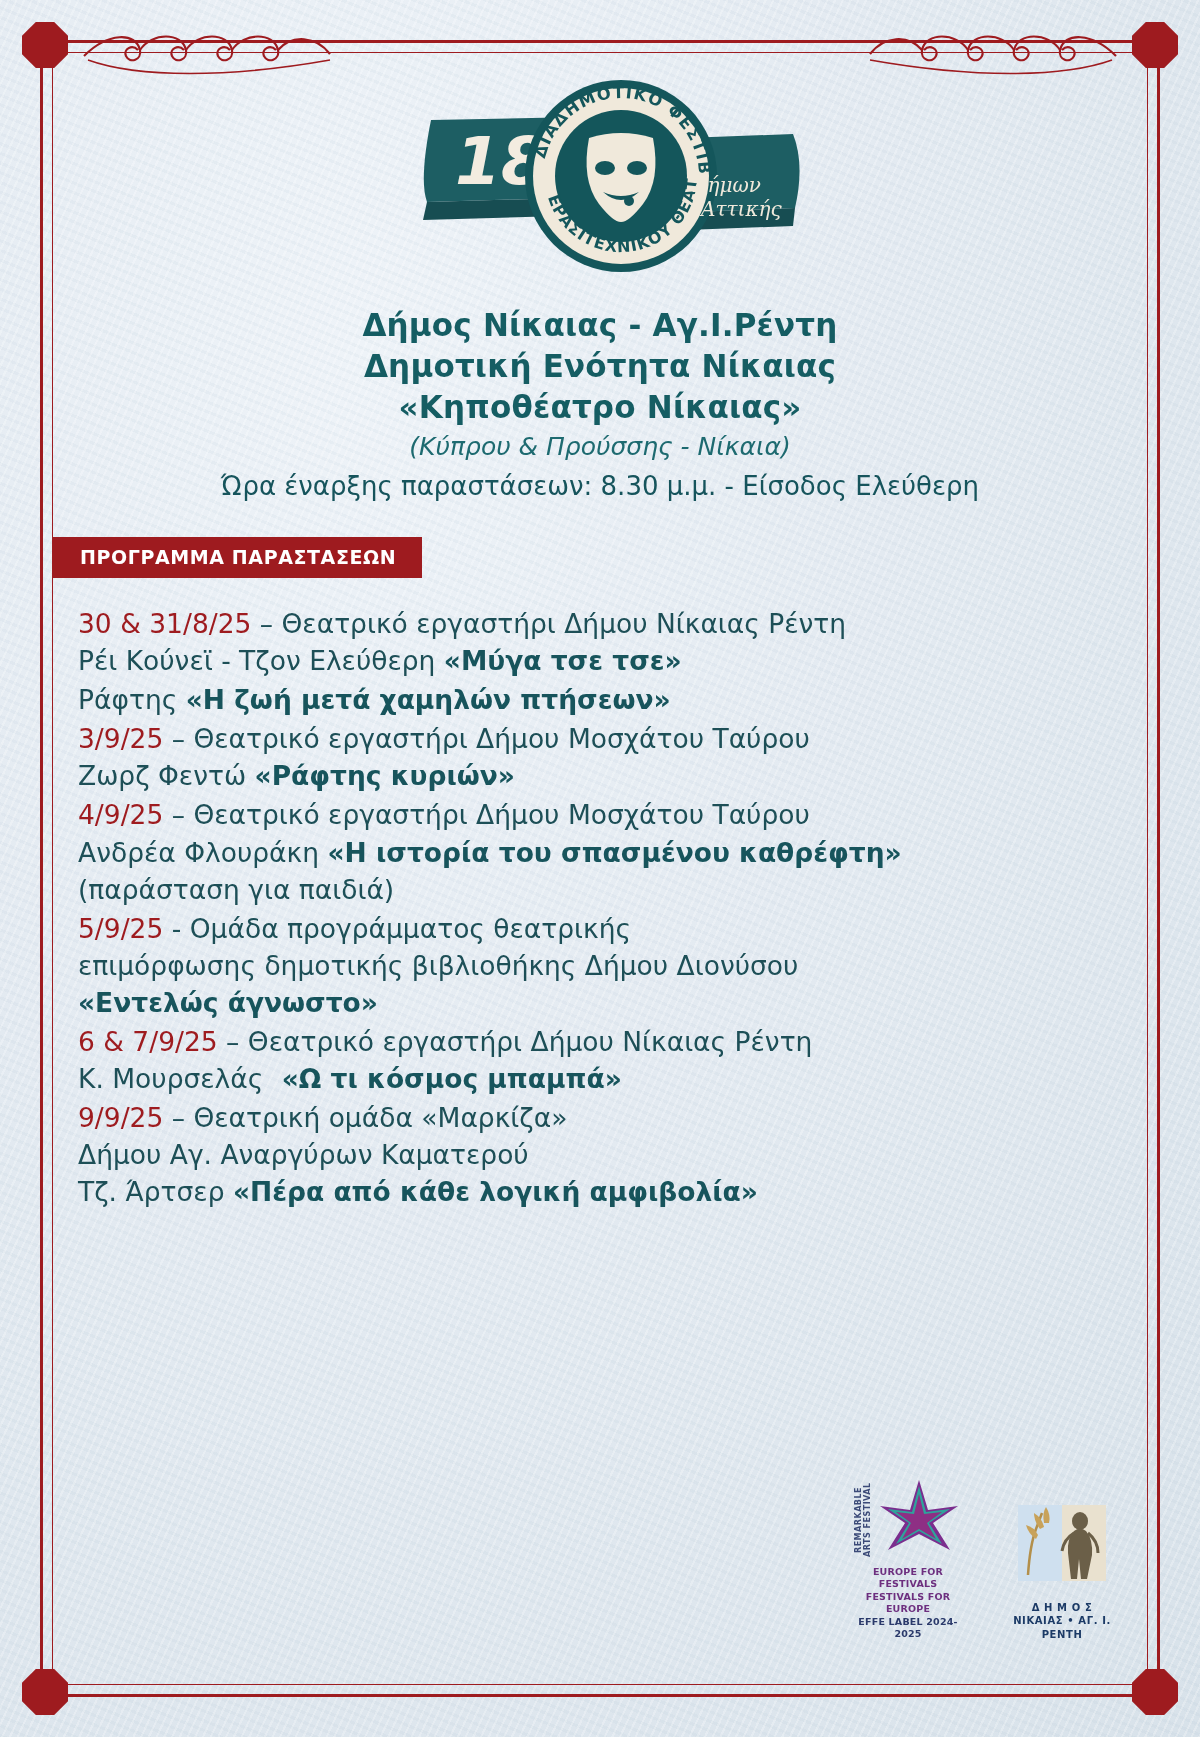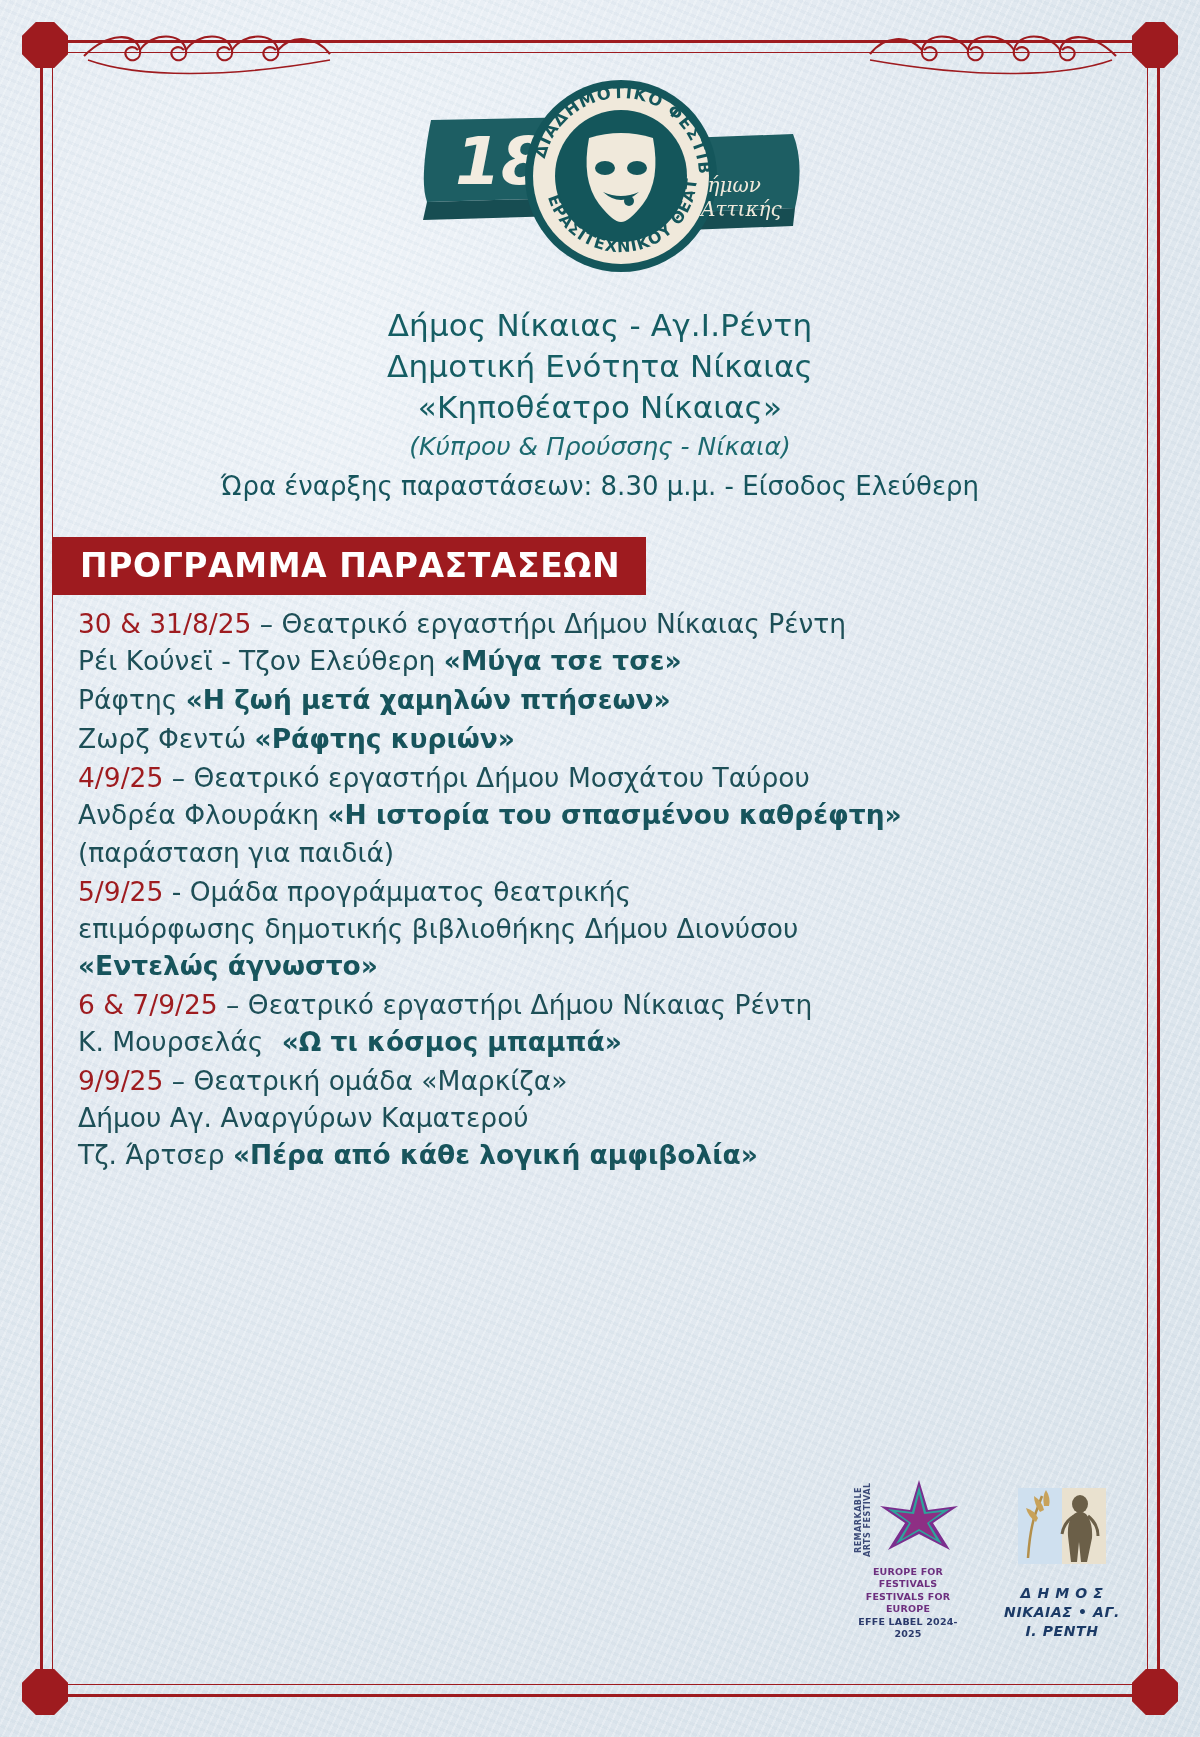--- a/index.html
+++ b/index.html
@@ -73,21 +73,21 @@
 
   
   .head {
     position: absolute;
     left: 70px; right: 70px;
     top: 305px;
     text-align: center;
     color: #155d63;
   }
   .head .l1, .head .l2, .head .l3 {
-    font-weight: normal;
+    font-weight: bold;
     font-size: 31px;
     line-height: 1.33;
     letter-spacing: .2px;
   }
   .head .l4 {
     font-style: italic;
     font-size: 25px;
     line-height: 1.45;
     color: #1d6a70;
   }
@@ -99,21 +99,21 @@
   }
 
   
   .ribbon {
     position: absolute;
     left: 52px;
     top: 537px;
     background: #9e1b1f;
     color: #ffffff;
     font-weight: bold;
-    font-size: 33px;
+    font-size: 19px;
     letter-spacing: .6px;
     padding: 9px 26px 10px 28px;
   }
 
   
   .program {
     position: absolute;
     left: 78px;
     right: 70px;
     top: 605px;
@@ -152,26 +152,25 @@
     color: #2b3a6b;
     line-height: 1.32;
     letter-spacing: .2px;
   }
   .effe-text .purple { color: #6d2f7f; }
   .dimos {
     text-align: center;
     width: 120px;
   }
   .dimos-text {
-    font-size: 14px;
+    font-size: 10px;
     font-weight: bold;
     color: #1b3a66;
     line-height: 1.35;
     letter-spacing: .6px;
-    font-style: italic;
   }
   .vert-label {
     font-size: 8px;
     font-weight: bold;
     color: #3b4a78;
     writing-mode: vertical-rl;
     transform: rotate(180deg);
     letter-spacing: .5px;
   }
 </style>
@@ -274,20 +273,25 @@
     </div>
 
     <div class="entry">
       <span class="line">
         <span>Ράφτης</span>
         <span class="title-q">«Η ζωή μετά χαμηλών πτήσεων»</span>
       </span>
     </div>
 
     <div class="entry">
+      <span class="line">
+        <span class="date">3/9/25</span>
+        <span>–</span>
+        <span>Θεατρικό εργαστήρι Δήμου Μοσχάτου Ταύρου</span>
+      </span>
       <span class="line">
         <span>Ζωρζ Φεντώ</span>
         <span class="title-q">«Ράφτης κυριών»</span>
       </span>
     </div>
 
     <div class="entry">
       <span class="line">
         <span class="date">4/9/25</span>
         <span>–</span>

